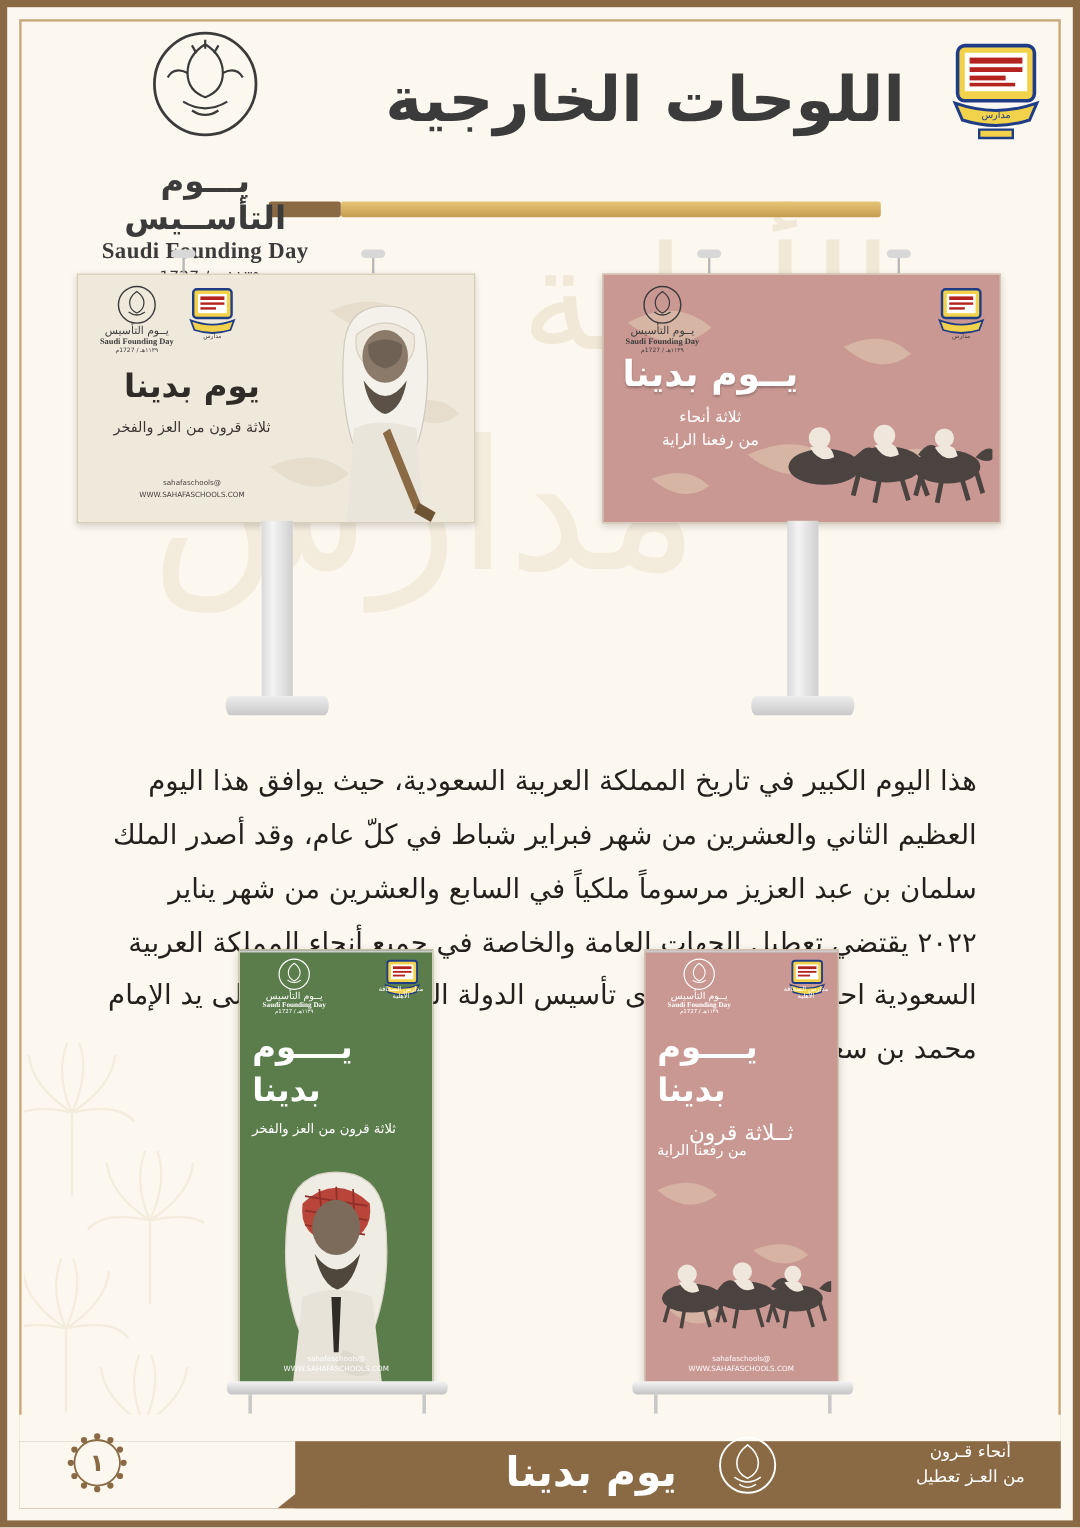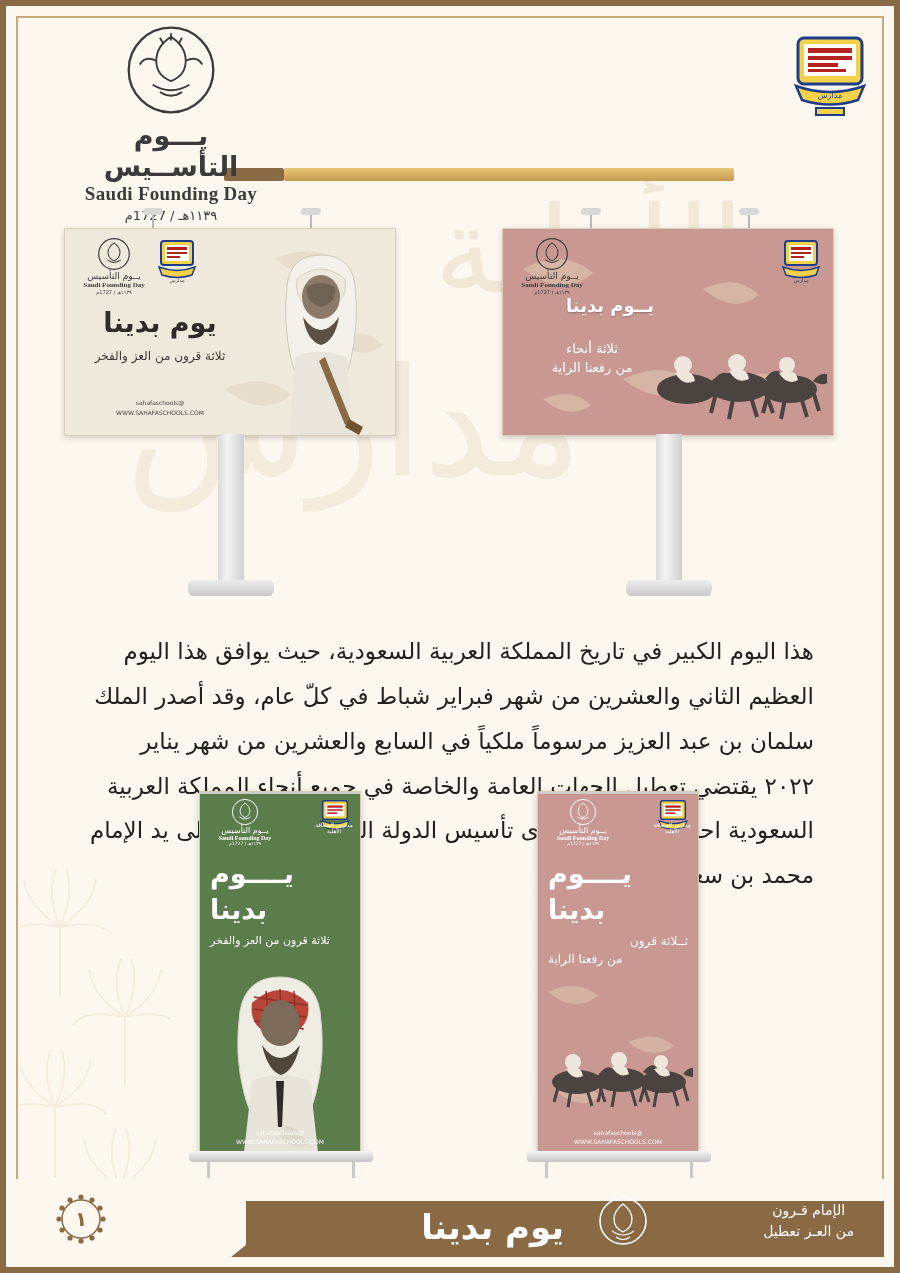--- a/index.html
+++ b/index.html
@@ -46,21 +46,21 @@
     letter-spacing:0px;
     direction:rtl;
   }
   .founding-lockup{
     position:absolute;left:60px;top:18px;width:210px;height:190px;
     text-align:center;
   }
   .fl-emblem{width:92px;height:92px;margin:0 auto;display:block;}
   .fl-ar{
     font-size:27px;color:#3b3b3b;font-weight:bold;letter-spacing:2px;
-    margin-top:4px;direction:rtl;
+    margin-top:20px;direction:rtl;
   }
   .fl-en{
     font-size:19px;color:#3b3b3b;font-weight:bold;letter-spacing:.3px;
     font-family:"Liberation Serif",serif;margin-top:1px;
   }
   .fl-dates{
     font-size:13px;color:#3b3b3b;margin-top:3px;letter-spacing:1px;
   }
   
   .gold-rule{
@@ -221,20 +221,21 @@
       <rect x="18" y="14" width="44" height="5"></rect>
       <rect x="18" y="22" width="44" height="4"></rect>
       <rect x="18" y="29" width="30" height="4"></rect>
       <rect x="18" y="35" width="38" height="3"></rect>
     </g>
     <path d="M6 52 q34 12 68 0 l-6 14 q-28 9 -56 0z" fill="#f2d24b" stroke="#1f3d87" stroke-width="2.5"></path>
     <text x="40" y="64" font-size="8" fill="#1f3d87" text-anchor="middle" font-family="DejaVu Sans">مدارس</text>
     <path d="M26 74 h28 v7 h-28z" fill="#f2d24b" stroke="#1f3d87" stroke-width="2"></path>
   </svg>
 
+  <div class="main-title no-sel">اللوحات الخارجية</div>
 
   <div class="gold-rule"></div>
   <div class="gold-rule-tail"></div>
 
   <div class="founding-lockup">
     <svg class="fl-emblem" viewBox="0 0 100 100">
       <circle cx="50" cy="50" r="46" fill="none" stroke="#3b3b3b" stroke-width="2.5"></circle>
       <g stroke="#3b3b3b" stroke-width="2" fill="none">
         <path d="M50 14 q-16 10 -16 26 q0 16 16 22 q16 -6 16 -22 q0 -16 -16 -26z"></path>
         <path d="M34 40 q-12 -6 -18 4 M66 40 q12 -6 18 4"></path>
@@ -296,21 +297,21 @@
       </svg>
       <div class="bb-badge-found">
         <svg class="e" viewBox="0 0 40 40">
           <circle cx="20" cy="20" r="18" fill="none" stroke="#3b3b3b" stroke-width="1.4"></circle>
           <path d="M20 7 q-7 5 -7 11 q0 7 7 10 q7 -3 7 -10 q0 -6 -7 -11z M12 27 q8 6 16 0" fill="none" stroke="#3b3b3b" stroke-width="1.2"></path>
         </svg>
         <div class="a no-sel">يــوم التأسيس</div>
         <div class="b no-sel">Saudi Founding Day</div>
         <div class="c no-sel">١١٣٩هـ / 1727م</div>
       </div>
-      <div class="bb-head no-sel" style="left:32px;top:66px;width:150px;font-size:18px;letter-spacing:3px;">يــوم بدينا</div>
+      <div class="bb-head no-sel" style="left:14px;top:66px;width:150px;font-size:30px;letter-spacing:3px;">يــوم بدينا</div>
       <div class="bb-sub no-sel" style="left:14px;top:112px;width:150px;font-size:13px;letter-spacing:2px;">ثلاثة أنحاء</div>
       <div class="bb-sub no-sel" style="left:14px;top:131px;width:150px;font-size:13px;letter-spacing:2px;">من رفعنا الراية</div>
     </div>
     <div class="bb-pole"></div>
     <div class="bb-base"></div>
   </div>
 
   <div class="billboard" id="bb2">
     <div class="bb-lamp" style="left:26%;"></div>
     <div class="bb-lamp" style="left:74%;"></div>
@@ -392,21 +393,21 @@
         <svg class="e" style="width:28px;height:28px" viewBox="0 0 40 40">
           <circle cx="20" cy="20" r="18" fill="none" stroke="#fff" stroke-width="1.4"></circle>
           <path d="M20 7 q-7 5 -7 11 q0 7 7 10 q7 -3 7 -10 q0 -6 -7 -11z M12 27 q8 6 16 0" fill="none" stroke="#fff" stroke-width="1.2"></path>
         </svg>
         <div class="a no-sel" style="color:#fff;font-size:8px">يــوم التأسيس</div>
         <div class="b no-sel" style="color:#fff;font-size:6px">Saudi Founding Day</div>
         <div class="c no-sel" style="color:#fff;font-size:4.5px">١١٣٩هـ / 1727م</div>
       </div>
       <div class="no-sel" style="position:absolute;right:10px;top:66px;width:140px;text-align:left;color:#fff;font-size:27px;font-weight:bold;direction:rtl;letter-spacing:4px">يــــوم</div>
       <div class="no-sel" style="position:absolute;right:10px;top:102px;width:140px;text-align:left;color:#fff;font-size:27px;font-weight:bold;direction:rtl;letter-spacing:4px">بدينا</div>
-      <div class="no-sel" style="position:absolute;right:10px;top:142px;width:140px;text-align:right;color:#fff;font-size:12px;direction:rtl;letter-spacing:2px">ثــلاثة قرون</div>
+      <div class="no-sel" style="position:absolute;right:10px;top:142px;width:140px;text-align:center;color:#fff;font-size:18px;direction:rtl;letter-spacing:2px">ثــلاثة قرون</div>
       <div class="no-sel" style="position:absolute;right:10px;top:160px;width:140px;text-align:left;color:#fff;font-size:12px;direction:rtl;letter-spacing:2px">من رفعنا الراية</div>
 
       <svg width="150" height="110" style="position:absolute;left:5px;bottom:26px">
         <g fill="#4a4340" stroke="#4a4340" stroke-width="3">
           <ellipse cx="34" cy="66" rx="25" ry="12" stroke="none"></ellipse>
           <ellipse cx="78" cy="64" rx="25" ry="12" stroke="none"></ellipse>
           <ellipse cx="120" cy="66" rx="23" ry="11" stroke="none"></ellipse>
           <path d="M16 68 l-5 18 M28 74 l-3 17 M44 73 l5 17 M56 68 l6 18"></path>
           <path d="M60 66 l-5 20 M72 74 l-3 17 M88 73 l5 17 M100 68 l6 18"></path>
           <path d="M102 68 l-5 18 M114 74 l-3 17 M130 73 l5 17 M140 68 l5 17"></path>
@@ -485,21 +486,21 @@
 
     <div class="footer-title no-sel">يوم بدينا</div>
 
     <svg class="footer-emblem" viewBox="0 0 62 54">
       <circle cx="31" cy="26" r="23" fill="none" stroke="#fff" stroke-width="1.6"></circle>
       <path d="M31 9 q-9 7 -9 15 q0 9 9 13 q9 -4 9 -13 q0 -8 -9 -15z" fill="none" stroke="#fff" stroke-width="1.3"></path>
       <path d="M20 36 q11 8 22 0 M24 42 q7 5 14 0" fill="none" stroke="#fff" stroke-width="1.2"></path>
     </svg>
 
     <div class="footer-slogan no-sel">
-      <div>الإمام قـرون</div>
+      <div>أنحاء قـرون</div>
       <div>من العـز تعطيل</div>
     </div>
 
     <div class="page-num">
       <svg width="58" height="56" style="position:absolute;inset:0">
         <circle cx="29" cy="28" r="19" fill="none" stroke="#8a6a45" stroke-width="1.5"></circle>
         <g fill="#8a6a45">
           <circle cx="29" cy="6" r="2.6"></circle>
             <circle cx="40" cy="9" r="2.6"></circle>
             <circle cx="48" cy="17" r="2.6"></circle>

